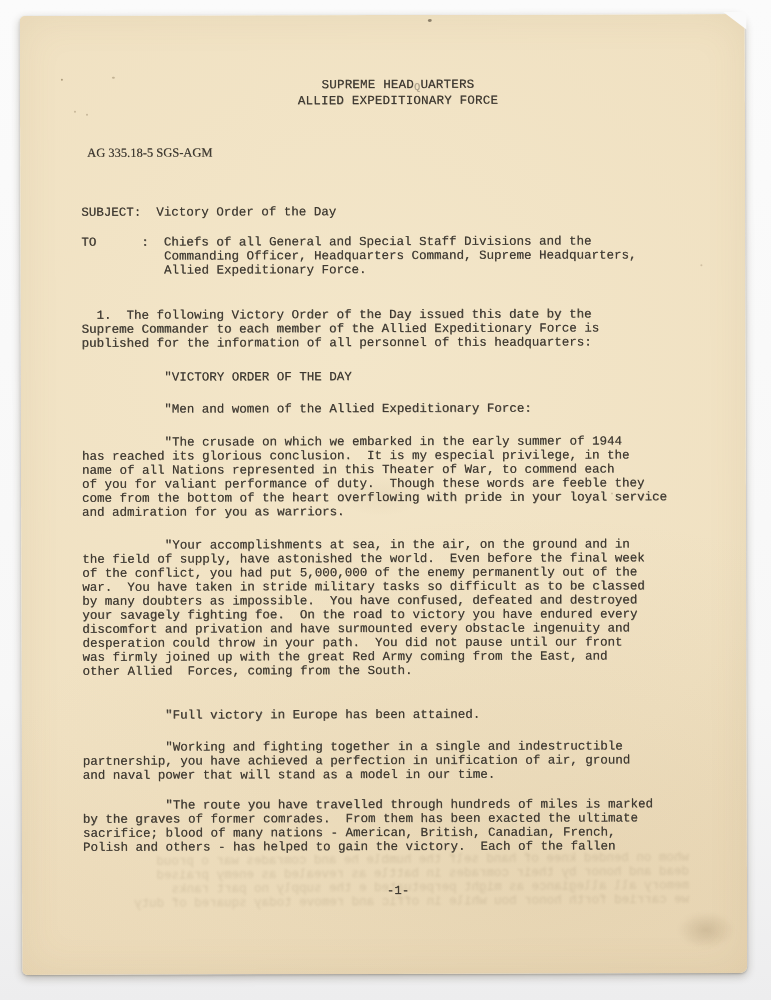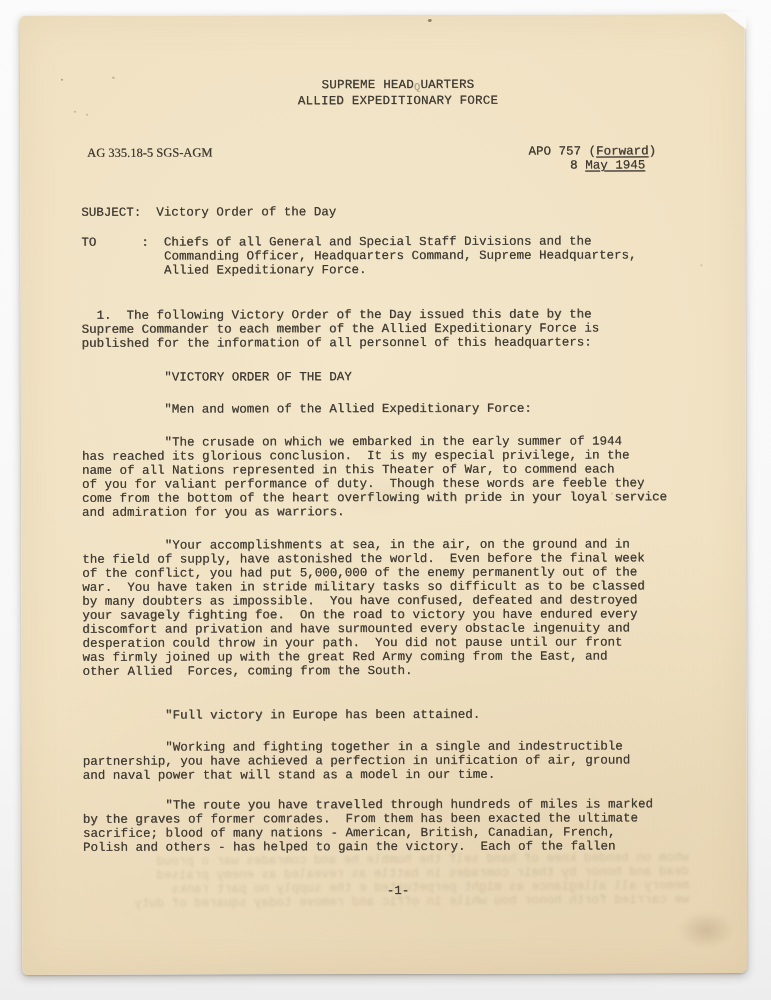--- a/index.html
+++ b/index.html
@@ -88,24 +88,20 @@
 
     <div class="letterhead">
       <div class="line"><span>SUPREME HEAD</span><span class="faded-q">Q</span><span>UARTERS</span></div>
       <div class="line">ALLIED EXPEDITIONARY FORCE</div>
     </div>
 
     <div class="ref-left">
       <div class="line">AG 335.18-5 SGS-AGM</div>
     </div>
 
-    <div class="ref-right">
-      <div class="line"><span>APO 757 (</span><span class="underline">Forward</span><span>)</span></div>
-      <div class="line date-line"><span>8 </span><span class="underline">May 1945</span></div>
-    </div>
 
     <div class="body-block">
         <div class="para" style="margin-top: 0px;">
           <div class="line">SUBJECT:  Victory Order of the Day</div>
         </div>
         <div class="para" style="margin-top: 16px;">
           <div class="line">TO      :  Chiefs of all General and Special Staff Divisions and the</div>
           <div class="line">           Commanding Officer, Headquarters Command, Supreme Headquarters,</div>
           <div class="line">           Allied Expeditionary Force.</div>
         </div>

